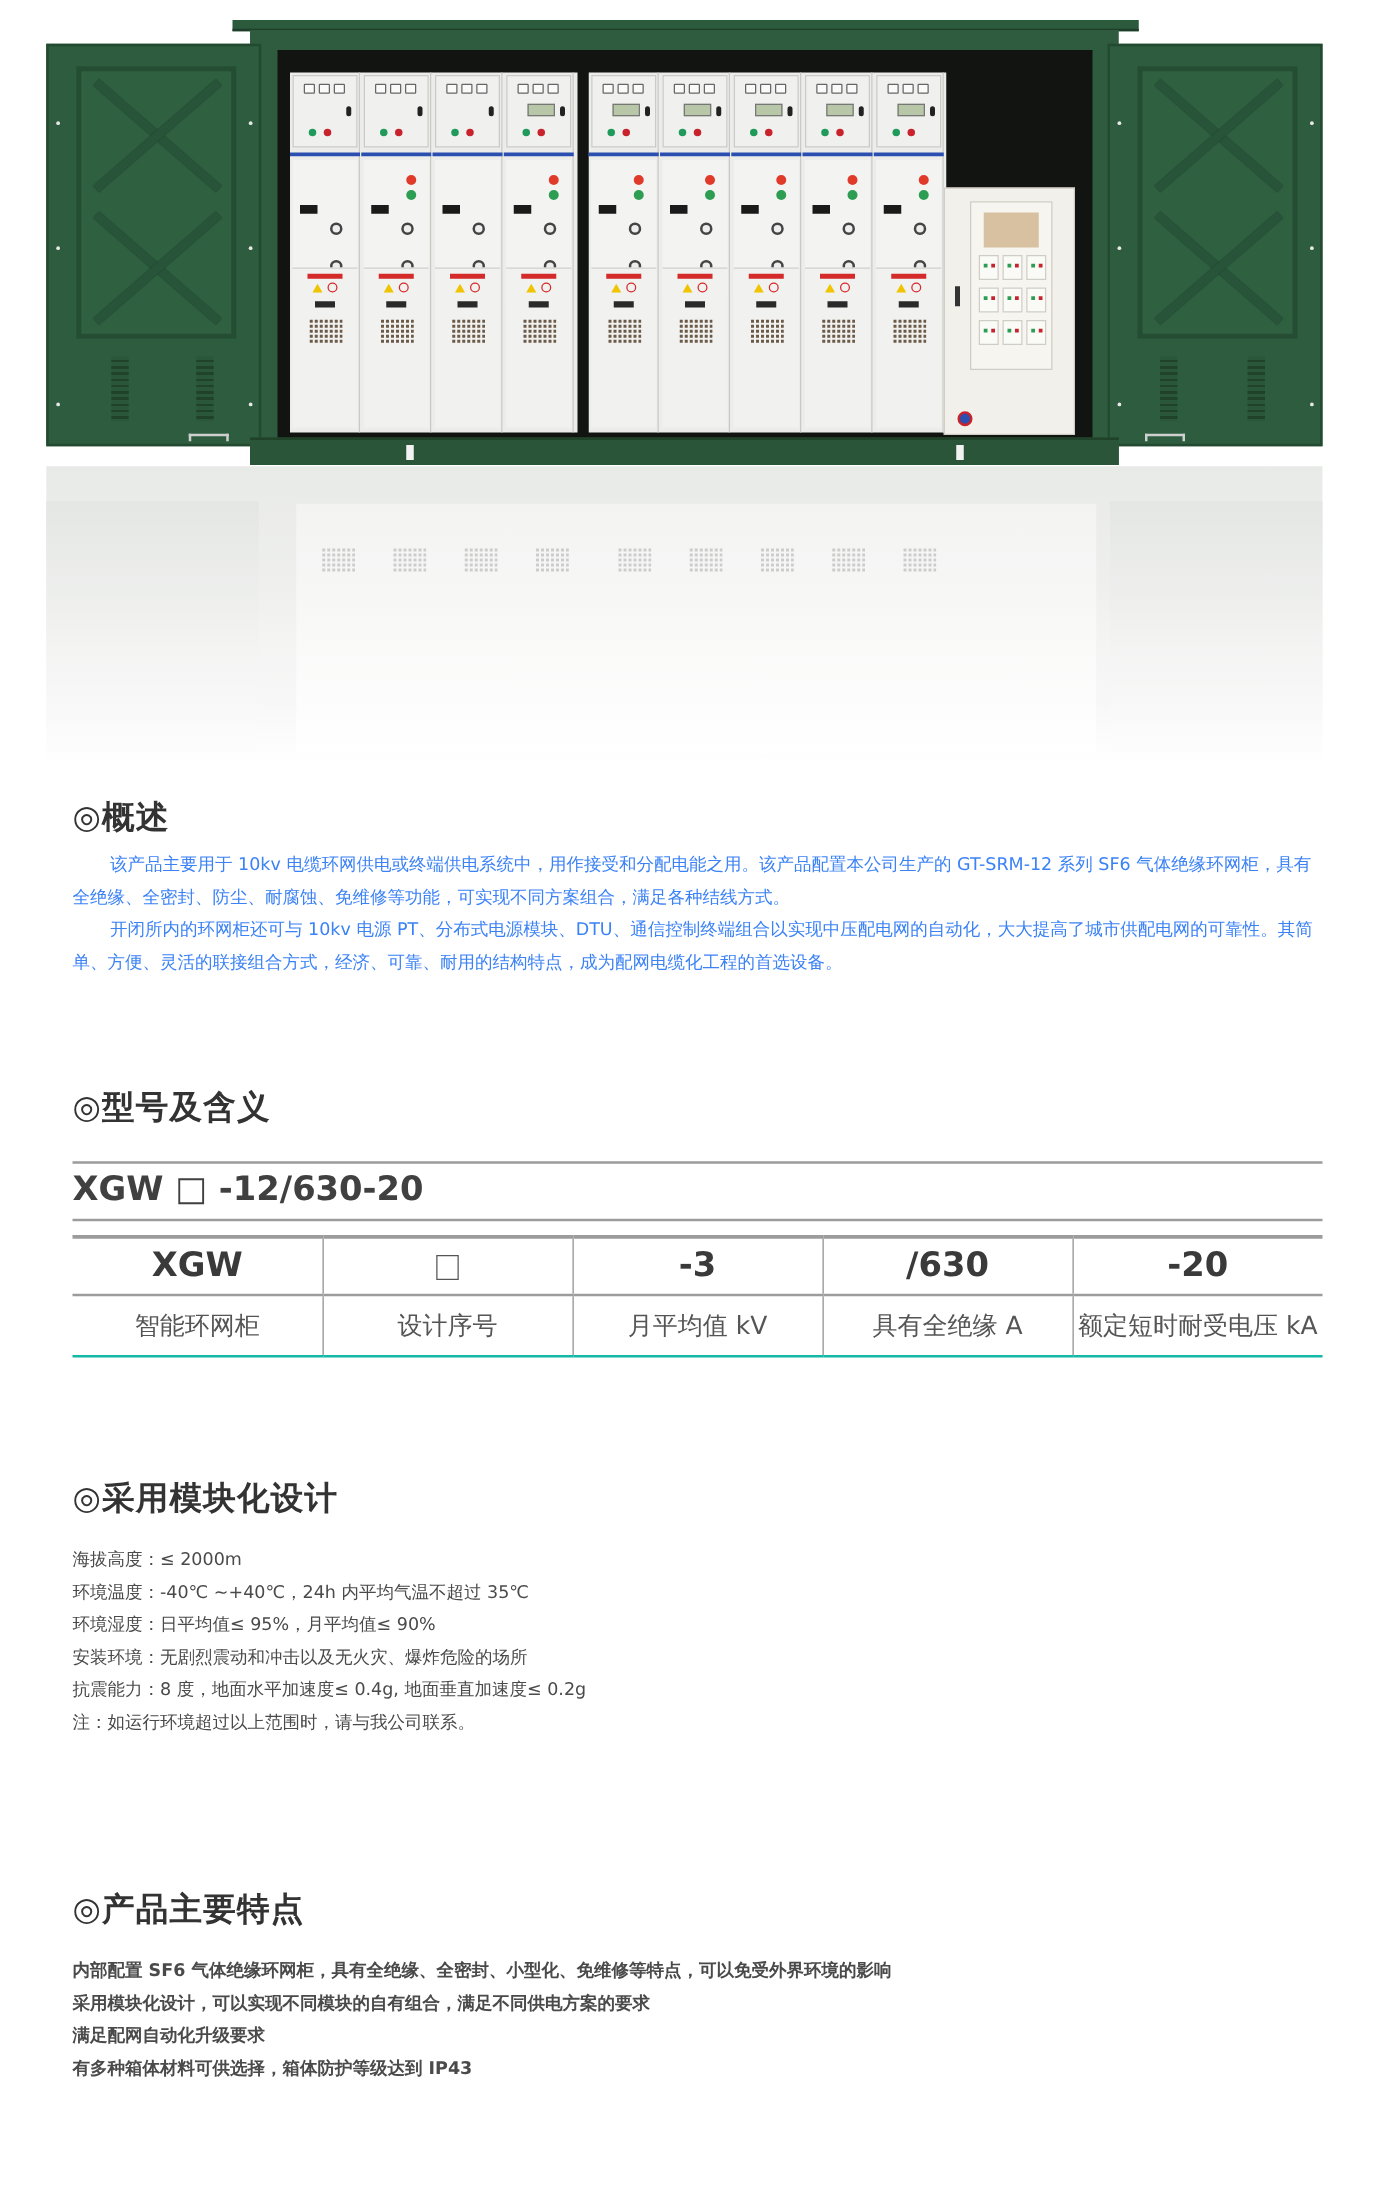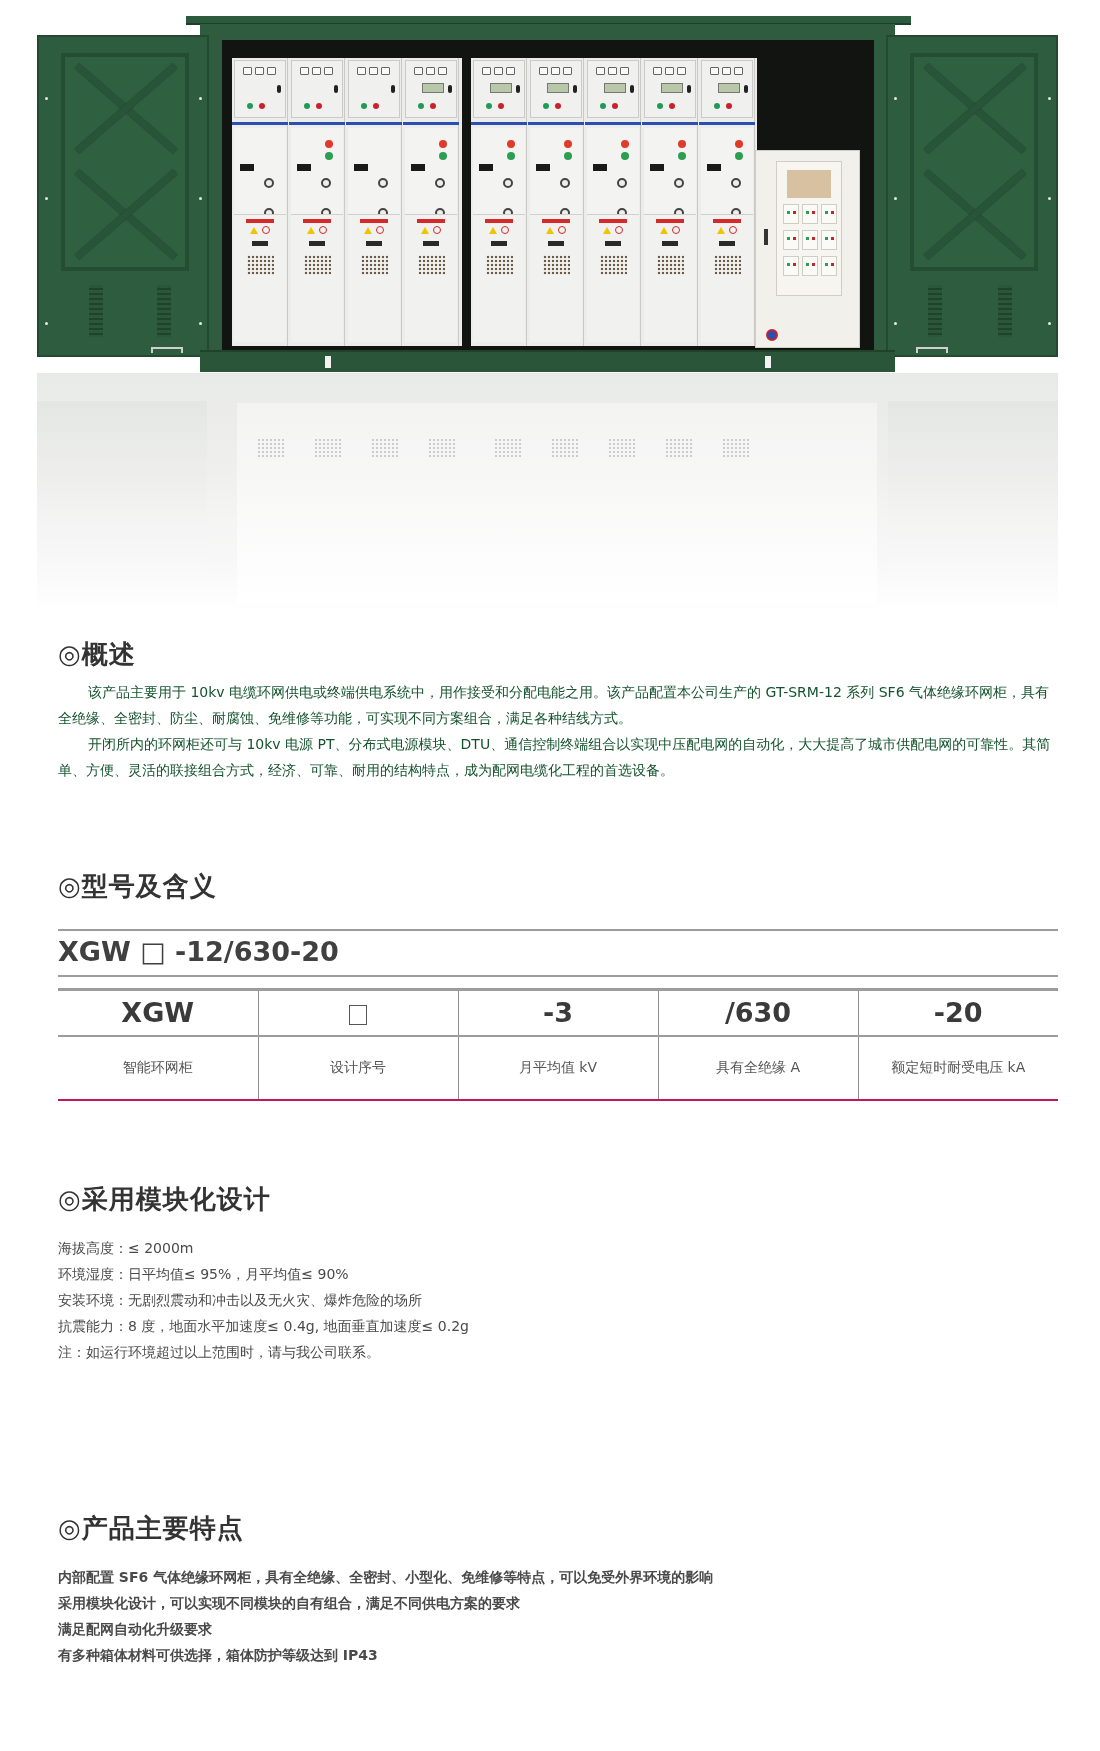--- a/index.html
+++ b/index.html
@@ -54,33 +54,33 @@
   .ctrl-handle { position:absolute; left:8px; top:78px; width:4px; height:16px; background:#333; }
 
   .reflection { position:absolute; left:37px; top:373px; width:1021px; height:240px;
     background:linear-gradient(#e6e8e5 0%, #eeefed 40%, #f8f8f8 80%, #ffffff 100%); opacity:.9; }
   .refl-door { position:absolute; top:28px; width:170px; height:200px; background:linear-gradient(#e2e4e1,#fdfdfd); }
   .refl-panels { position:absolute; left:200px; top:30px; width:640px; height:200px; background:linear-gradient(#f2f3f1,#ffffff); }
   .refl-mesh { position:absolute; top:65px; width:27px; height:20px; background-image:radial-gradient(circle,#c7c7c7 1.2px,transparent 1.5px); background-size:4px 4px; }
 
   
   .sec-title { position:absolute; left:58px; font-size:26px; font-weight:bold; color:#333333; letter-spacing:1px; line-height:32px; white-space:nowrap; }
-  .para { position:absolute; left:58px; width:1002px; font-size:14px; line-height:26px; color:#14532d; }
+  .para { position:absolute; left:58px; width:1002px; font-size:14px; line-height:26px; color:#3b82f6; }
   .para p { text-indent:30px; }
   .list { position:absolute; left:58px; font-size:14px; line-height:26px; color:#4a4a4a; }
   .list div { white-space:nowrap; }
 
   .hline { position:absolute; left:58px; width:1000px; height:0; border-top:2px solid #9c9c9c; }
   .model-code { position:absolute; left:58px; top:934px; font-size:27px; font-weight:bold; color:#404040; line-height:36px; white-space:nowrap; }
   table.model { position:absolute; left:58px; top:988px; width:1000px; border-collapse:collapse; table-layout:fixed; }
   table.model td { border-left:1px solid #8f8f8f; border-right:1px solid #8f8f8f; text-align:center; color:#3a3a3a; }
   table.model td:first-child { border-left:none; }
   table.model td:last-child { border-right:none; }
   table.model tr.r1 td { height:46px; font-size:27px; font-weight:bold; border-top:3px solid #9c9c9c; border-bottom:2px solid #9c9c9c; }
-  table.model tr.r2 td { height:64px; font-size:14px; color:#555; border-bottom:2px solid #be185d; }
+  table.model tr.r2 td { height:49px; font-size:20px; color:#555; border-bottom:2px solid #14b8a6; }
   .box-sym { display:inline-block; width:18px; height:20px; border:1.5px solid #555; vertical-align:middle; }
 </style>
 </head>
 <body>
 
 <div id="photo">
   <div class="roof"></div>
   <div class="body-box"></div>
   <div class="inner-dark"></div>
 
@@ -416,20 +416,21 @@
     <td>月平均值 kV</td>
     <td>具有全绝缘 A</td>
     <td>额定短时耐受电压 kA</td>
   </tr>
 </tbody>
   </table>
 
 <div class="sec-title" style="top:1183px;">◎采用模块化设计</div>
 <div class="list" style="top:1235px;">
   <div>海拔高度：≤ 2000m</div>
+  <div>环境温度：-40℃ ~+40℃，24h 内平均气温不超过 35℃</div>
   <div>环境湿度：日平均值≤ 95%，月平均值≤ 90%</div>
   <div>安装环境：无剧烈震动和冲击以及无火灾、爆炸危险的场所</div>
   <div>抗震能力：8 度，地面水平加速度≤ 0.4g, 地面垂直加速度≤ 0.2g</div>
   <div>注：如运行环境超过以上范围时，请与我公司联系。</div>
 </div>
 
 <div class="sec-title" style="top:1512px;">◎产品主要特点</div>
 <div class="list" style="top:1564px;font-weight:bold;">
   <div>内部配置 SF6 气体绝缘环网柜，具有全绝缘、全密封、小型化、免维修等特点，可以免受外界环境的影响</div>
   <div>采用模块化设计，可以实现不同模块的自有组合，满足不同供电方案的要求</div>

